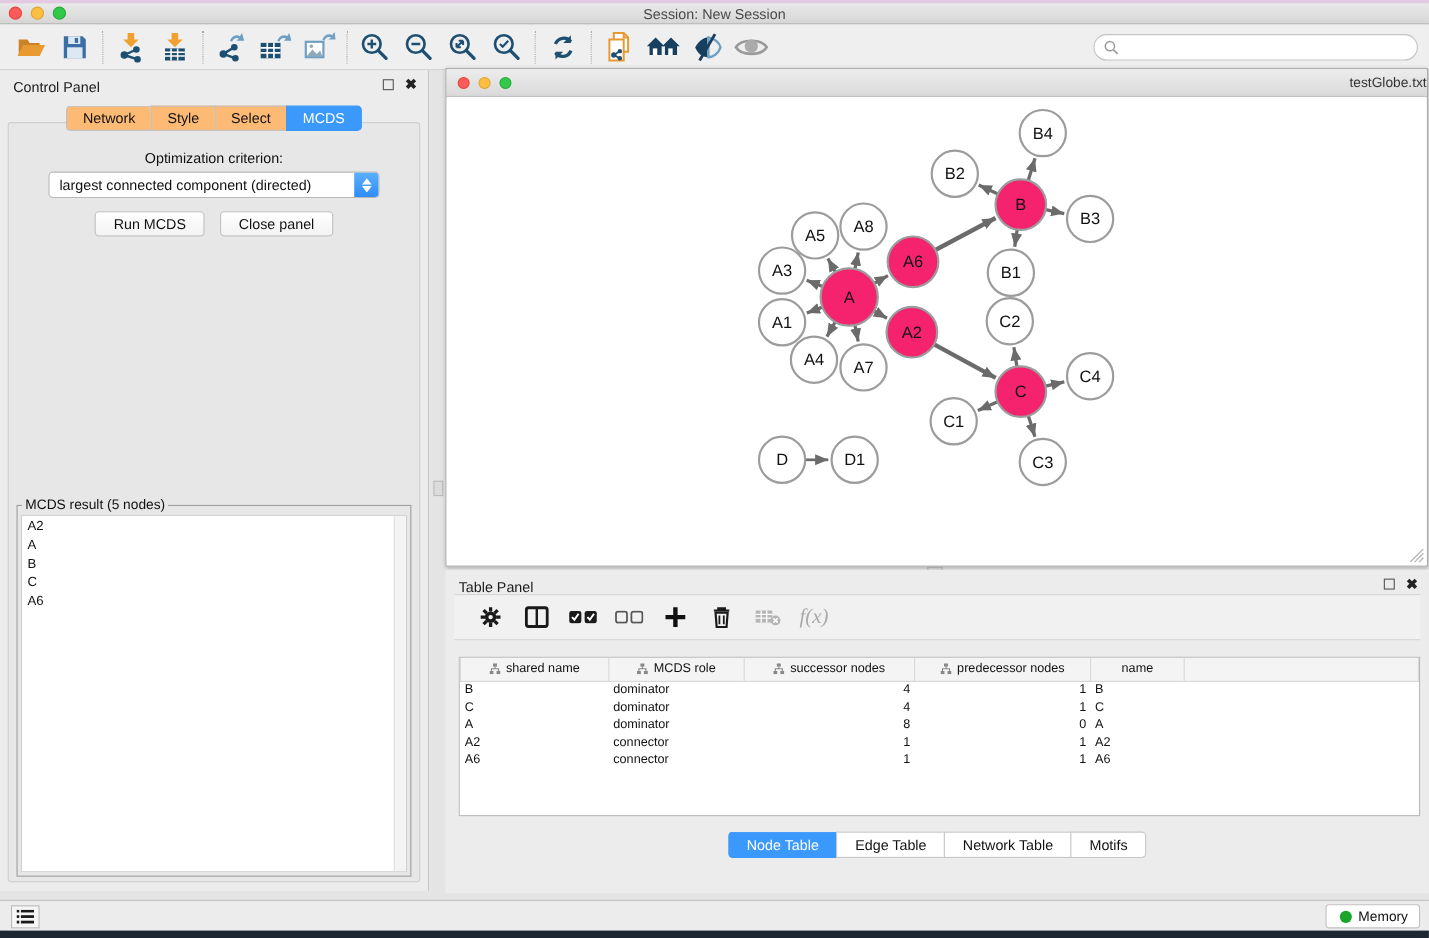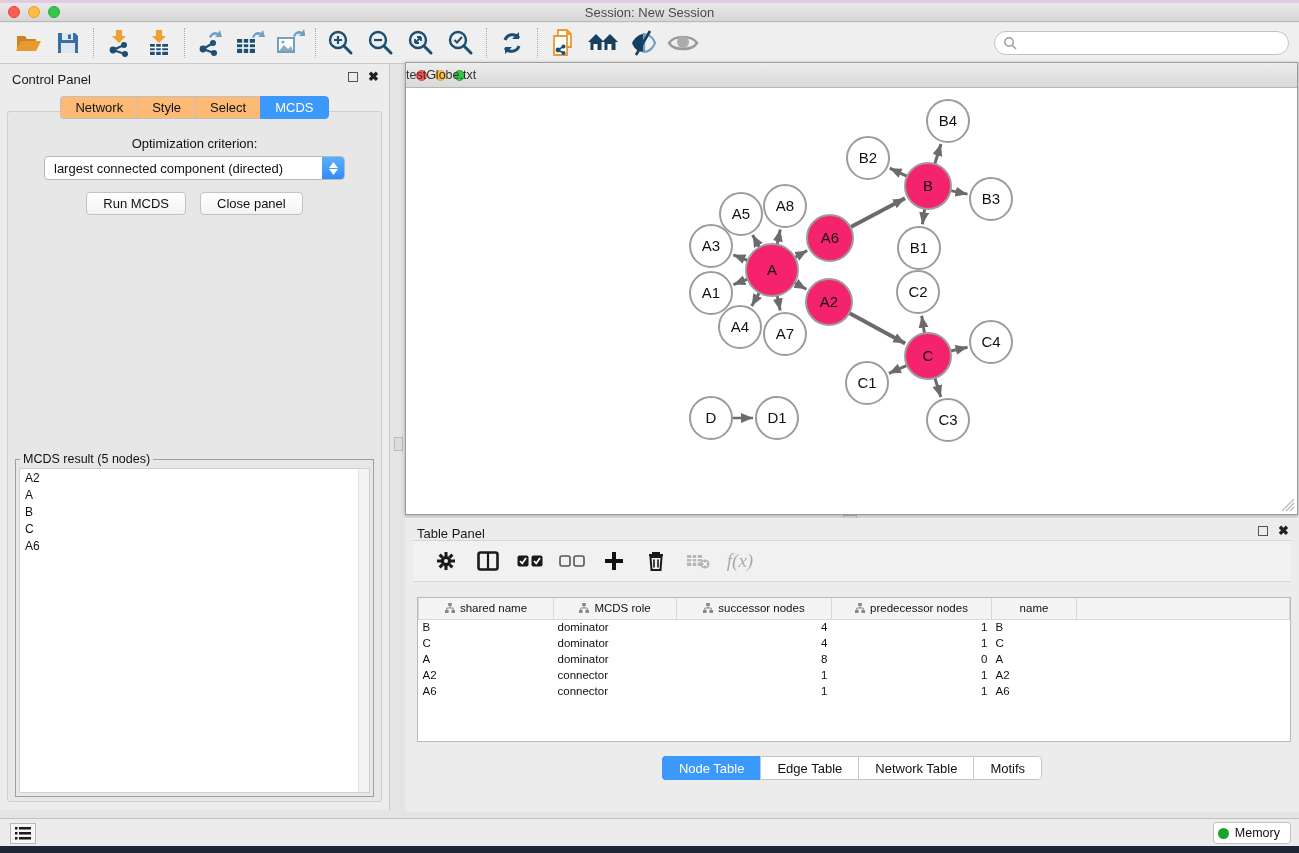--- a/index.html
+++ b/index.html
@@ -63,21 +63,21 @@
   .vdiv-handle { position:absolute; left:394px; top:373px; width:9px; height:14px; background:#dcdcdc; border:1px solid #bbb; }
   .hdiv-handle { position:absolute; left:843px; top:451px; width:14px; height:7px; background:#dcdcdc; border:1px solid #bbb; }
 
   
   .netwin { position:absolute; left:405px; top:-2px; width:893px; height:453px; background:#fff;
     border:1px solid #9b9b9b; box-shadow:0 1px 4px rgba(0,0,0,.25); }
   .net-titlebar { position:absolute; left:0; top:0; right:0; height:25px; background:linear-gradient(#ededed,#d9d9d9);
     border-bottom:1px solid #b5b5b5; }
   .net-titlebar .tl-dots { top:7px; left:10px; }
   .net-titlebar .dot { width:11px; height:11px; }
-  .net-title { position:absolute; left:0; right:0; top:5px; text-align:left; font-size:12.5px; color:#333; }
+  .net-title { position:absolute; left:0; right:0; top:5px; text-align:right; font-size:12.5px; color:#333; }
   .net-canvas { position:absolute; left:0; top:26px; right:0; bottom:0; background:#fff; }
   .resize-grip { position:absolute; right:2px; bottom:2px; width:13px; height:13px; }
 
   
   .tpanel { position:absolute; left:405px; top:454px; right:0; bottom:6px; background:#ececec; }
   .tp-toolbar { position:absolute; left:8px; right:8px; top:22px; height:42px; background:#f1f1f1;
     border-top:1px solid #d6d6d6; border-bottom:1px solid #d6d6d6; display:flex; align-items:center; padding-left:16px; gap:8px; }
   .tp-ibtn { width:34px; height:34px; display:flex; align-items:center; justify-content:center; }
   .fx { font-family:"Liberation Serif",serif; font-style:italic; font-size:19px; color:#aaa; }
   .dtable-wrap { position:absolute; left:12px; right:8px; top:79px; bottom:70px; background:#fff; border:1px solid #b9b9b9; overflow:hidden; }
@@ -92,21 +92,21 @@
   .tp-tab { font-size:13px; padding:3.5px 16px; background:#fff; border:1px solid #c6c6c6; border-right:none; color:#111; }
   .tp-tab:first-child { border-radius:4px 0 0 4px; }
   .tp-tab:last-child { border-right:1px solid #c6c6c6; border-radius:0 4px 4px 0; }
   .tp-tab.active { background:#3b99fc; border-color:#3b99fc; color:#fff; }
 
   
   .statusbar { position:absolute; left:0; right:0; bottom:7px; height:28px; background:#ececec; border-top:1px solid #c2c2c2; }
   .sb-listbtn { position:absolute; left:10px; top:4px; width:26px; height:21px; background:#f6f6f6;
     border:1px solid #b9b9b9; display:flex; align-items:center; justify-content:center; }
   .sb-mem { position:absolute; right:8px; top:3px; height:22px; background:#fff; border:1px solid #c2c2c2;
-    border-radius:3px; display:flex; align-items:center; gap:6px; padding:0 10px 0 4px; font-size:12.5px; color:#111; }
+    border-radius:3px; display:flex; align-items:center; gap:6px; padding:0 10px 0 12px; font-size:12.5px; color:#111; }
   .mem-dot { width:11px; height:11px; border-radius:50%; background:#19a52b; }
   .desktop-strip { position:absolute; left:0; right:0; bottom:0; height:7px; background:#1d2733; }
 </style>
 </head>
 <body>
 
 <div class="app">
 
   <div class="titlebar">
     <div class="tl-dots">

